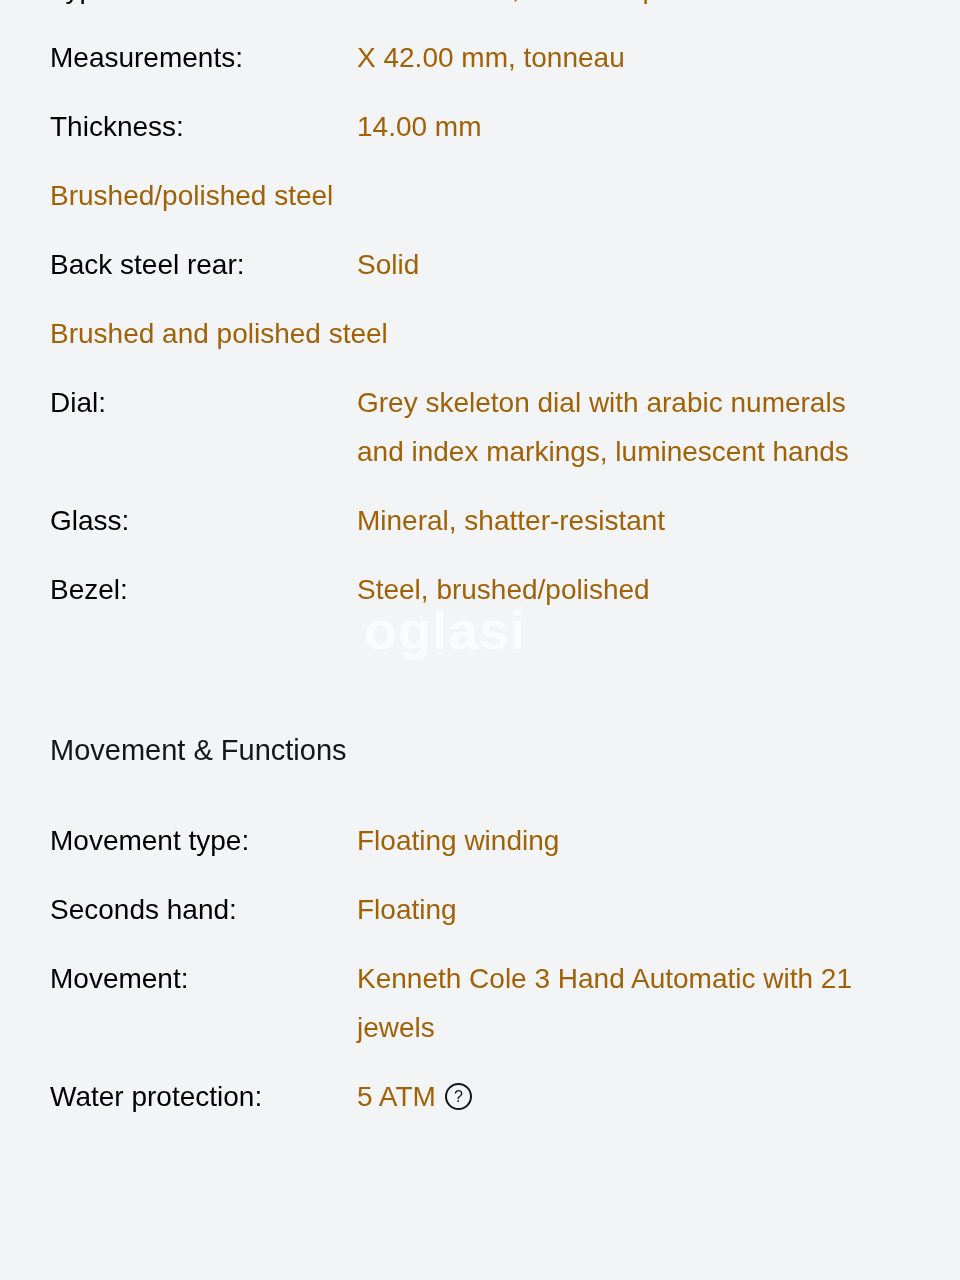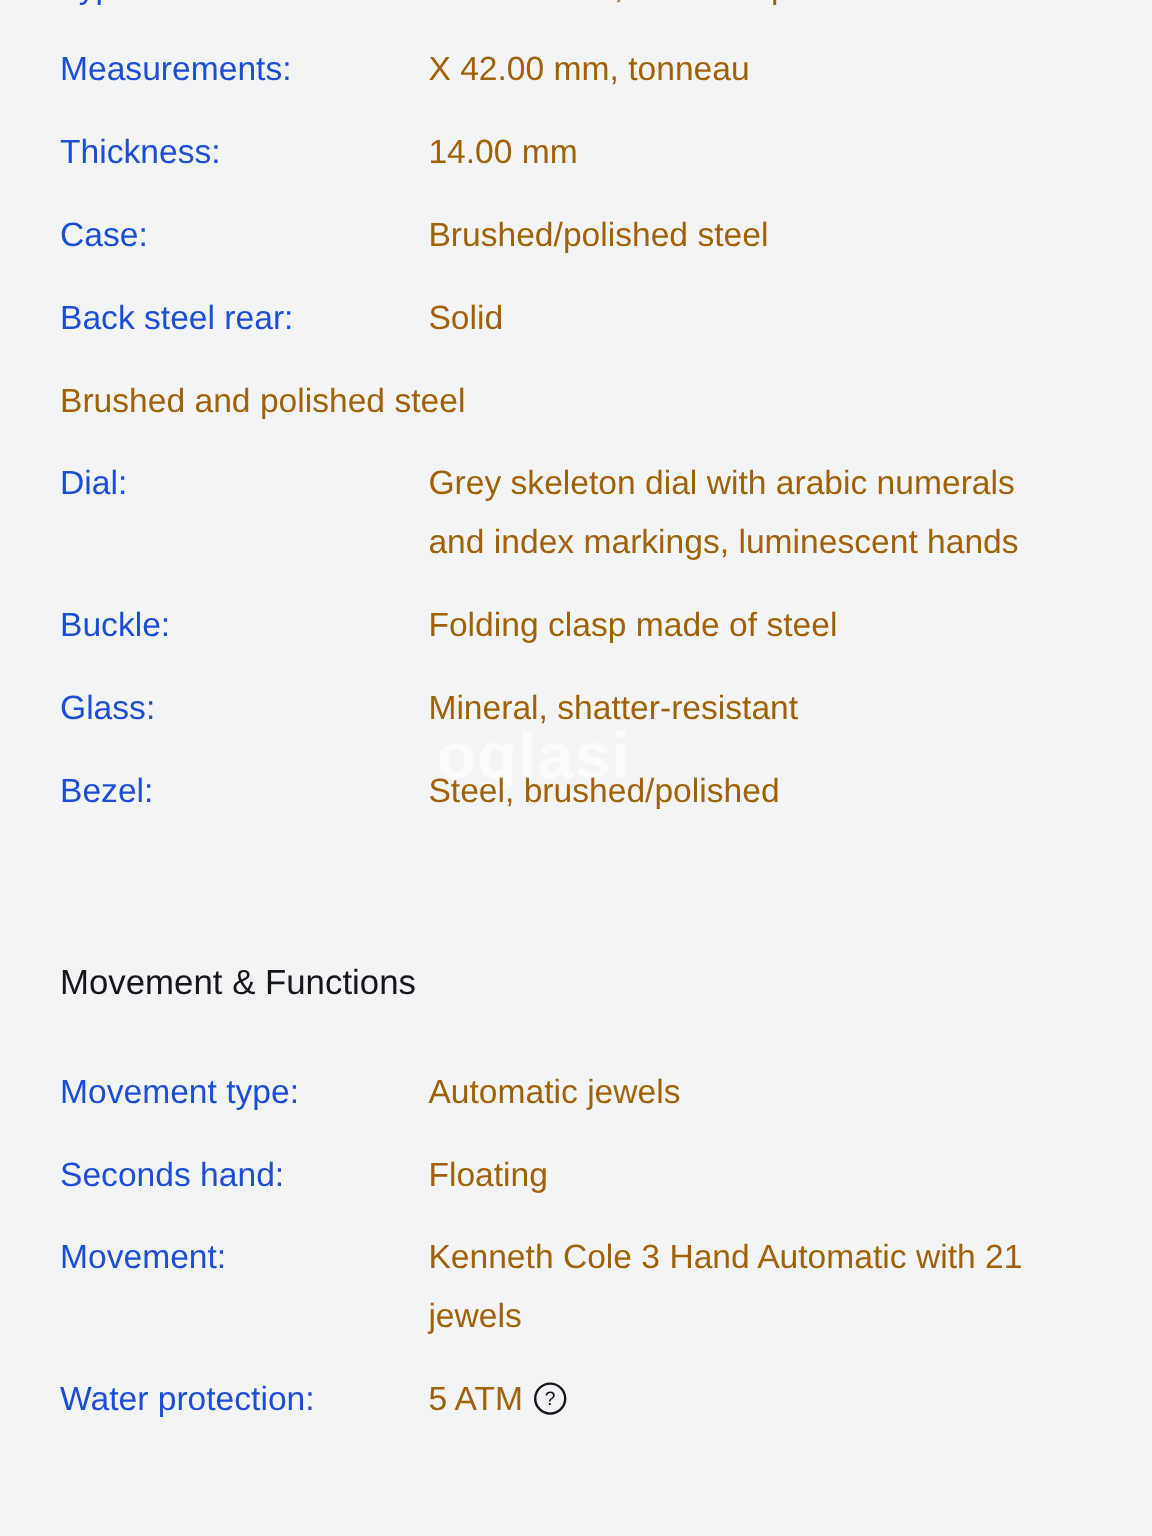--- a/index.html
+++ b/index.html
@@ -62,21 +62,21 @@
     display: flex;
     align-items: flex-start;
     padding: 0 24px 0 50px;
     margin-bottom: 20px;
   }
 
   .spec-label {
     flex: 0 0 307px;
     font-size: 28px;
     line-height: 49px;
-    color: #1d4ed8;
+    color: #000000;
     white-space: nowrap;
   }
 
   .spec-value {
     flex: 1 1 auto;
     max-width: 500px;
     font-size: 28px;
     line-height: 49px;
     color: #a16207;
   }
@@ -130,42 +130,37 @@
         <div class="spec-label">Measurements:</div>
         <div class="spec-value">X 42.00 mm, tonneau</div>
       </li>
 
       <li class="spec-row">
         <div class="spec-label">Thickness:</div>
         <div class="spec-value">14.00 mm</div>
       </li>
 
       <li class="spec-row">
-        <div class="spec-label">Case:</div>
         <div class="spec-value">Brushed/polished steel</div>
       </li>
 
       <li class="spec-row">
         <div class="spec-label">Back steel rear:</div>
         <div class="spec-value">Solid</div>
       </li>
 
       <li class="spec-row">
         <div class="spec-value">Brushed and polished steel</div>
       </li>
 
       <li class="spec-row">
         <div class="spec-label">Dial:</div>
         <div class="spec-value">Grey skeleton dial with arabic numerals and index markings, luminescent hands</div>
       </li>
 
-      <li class="spec-row">
-        <div class="spec-label">Buckle:</div>
-        <div class="spec-value">Folding clasp made of steel</div>
-      </li>
 
       <li class="spec-row">
         <div class="spec-label">Glass:</div>
         <div class="spec-value">Mineral, shatter-resistant</div>
       </li>
 
       <li class="spec-row">
         <div class="spec-label">Bezel:</div>
         <div class="spec-value">Steel, brushed/polished</div>
       </li>
@@ -177,21 +172,21 @@
 
   <section class="spec-section">
     <h2 class="section-heading">Movement &amp; Functions</h2>
 
     <div class="heading-gap"></div>
 
     <ul class="spec-list">
 
       <li class="spec-row">
         <div class="spec-label">Movement type:</div>
-        <div class="spec-value">Automatic jewels</div>
+        <div class="spec-value">Floating winding</div>
       </li>
 
       <li class="spec-row">
         <div class="spec-label">Seconds hand:</div>
         <div class="spec-value">Floating</div>
       </li>
 
       <li class="spec-row">
         <div class="spec-label">Movement:</div>
         <div class="spec-value">Kenneth Cole 3 Hand Automatic with 21 jewels</div>

